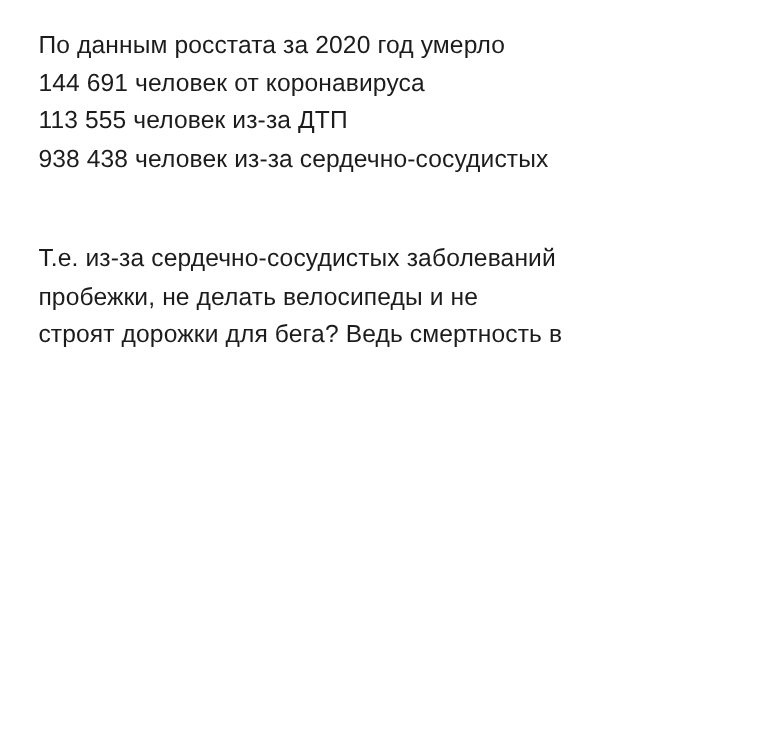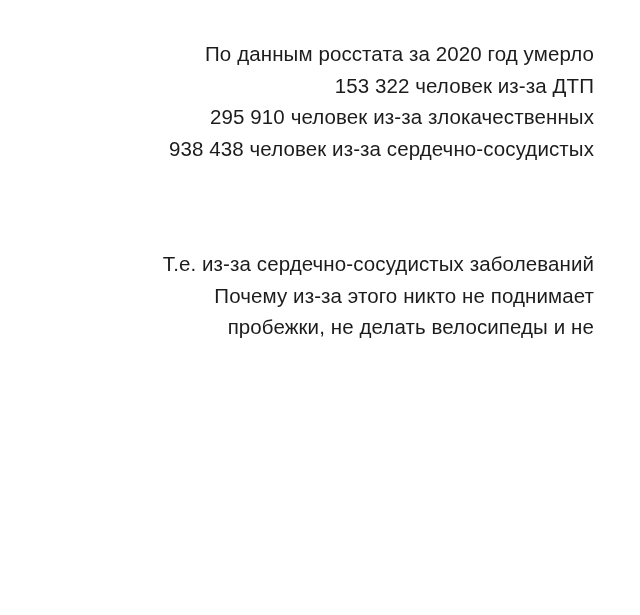--- a/index.html
+++ b/index.html
@@ -15,22 +15,21 @@
     overflow: hidden;
   }
   .page {
     width: 640px;
     height: 615px;
     box-sizing: border-box;
     padding: 22px 30px 0 32px;
     background: #ffffff;
   }
   .block {
-    margin: 16px;
-    text-align: right;
+    margin: 0;
   }
   .para-line {
     font-size: 20.5px;
     line-height: 31.5px;
     letter-spacing: 0.1px;
     color: #1c1c1c;
     white-space: pre-wrap;
   }
   .gap {
     height: 52px;
@@ -39,26 +38,26 @@
     line-height: 31.6px;
   }
 </style>
 </head>
 <body>
 
 <div class="page">
 
   <div class="block para1">
     <div class="para-line">По данным росстата за 2020 год умерло</div>
-    <div class="para-line">153 322 человек из-за ДТП</div>
-    <div class="para-line">295 910 человек из-за злокачественных</div>
+    <div class="para-line">144 691 человек от коронавируса</div>
+    <div class="para-line">113 555 человек из-за ДТП</div>
     <div class="para-line">938 438 человек из-за сердечно-сосудистых</div>
   </div>
 
   <div class="gap"></div>
 
   <div class="block para2">
     <div class="para-line">Т.е. из-за сердечно-сосудистых заболеваний</div>
-    <div class="para-line">Почему из-за этого никто не поднимает</div>
     <div class="para-line">пробежки, не делать велосипеды и не</div>
+    <div class="para-line">строят дорожки для бега? Ведь смертность в</div>
   </div>
 
 </div>
 
 </body></html>

